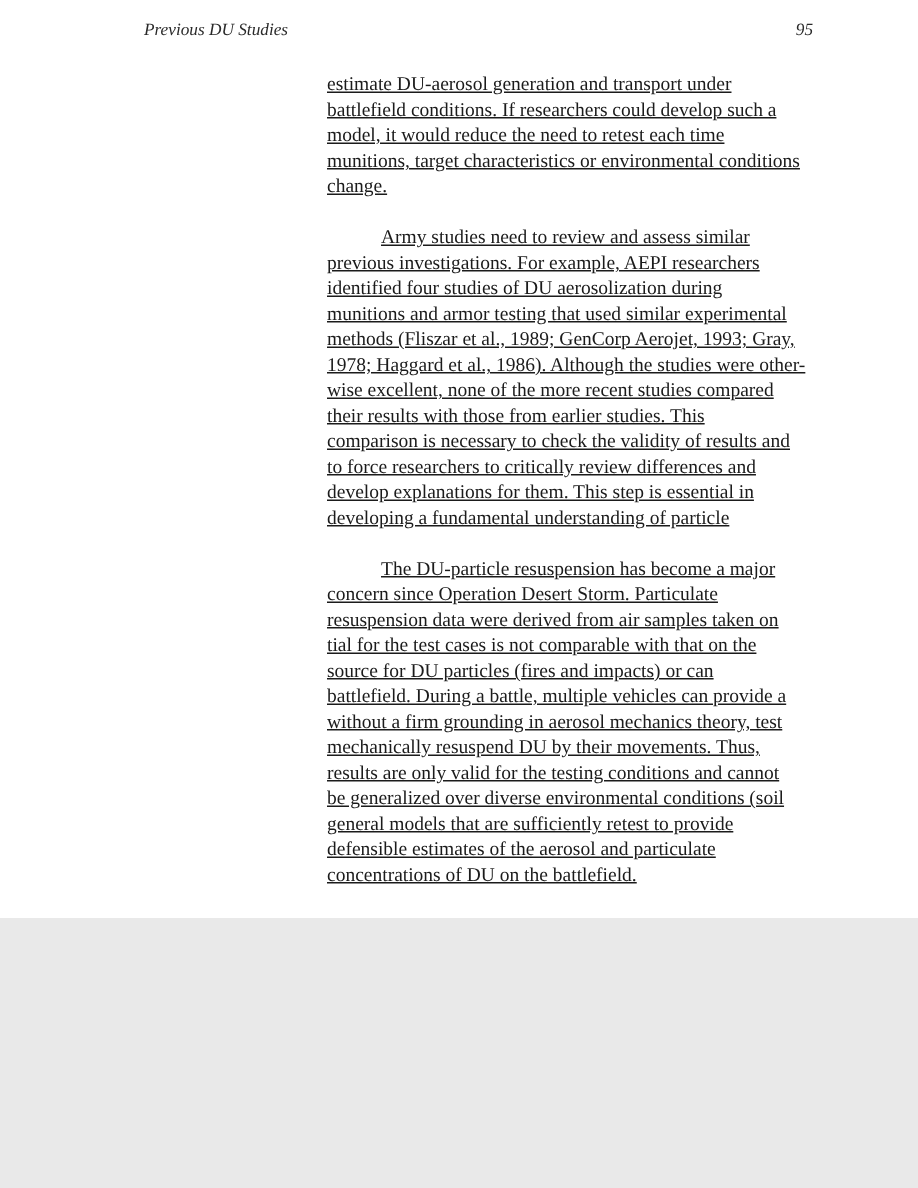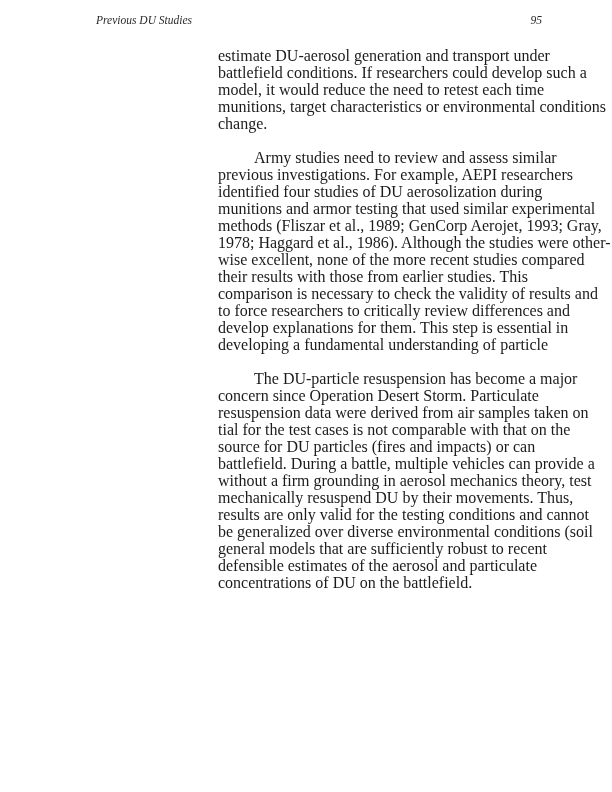--- a/index.html
+++ b/index.html
@@ -3,21 +3,21 @@
 <meta charset="utf-8">
 <style>
   html, body {
     margin: 0;
     padding: 0;
     background: #e9e9e9;
   }
   .page {
     position: relative;
     width: 612px;
-    height: 792px;
+    height: 612px;
     margin: 0 auto;
     background: #ffffff;
     font-family: "Liberation Serif", serif;
     color: #1c1c1c;
     overflow: hidden;
   }
   .running-header {
     position: absolute;
     top: 14px;
     left: 96px;
@@ -27,23 +27,24 @@
     align-items: baseline;
     font-size: 11.5px;
     font-style: italic;
     color: #2a2a2a;
   }
   .body-text {
     position: absolute;
     top: 47px;
     left: 218px;
     width: 318px;
-    font-size: 16px;
+    font-size: 13px;
     line-height: 17px;
     color: #1b1b1b;
+    text-decoration: underline;
   }
   .para {
     margin: 0 0 17px 0;
   }
   .line {
     display: block;
     white-space: nowrap;
   }
   .para.indent .line.first {
     padding-left: 36px;
@@ -83,18 +84,18 @@
         <span class="line first">The DU-particle resuspension has become a major</span>
         <span class="line">concern since Operation Desert Storm. Particulate</span>
         <span class="line">resuspension data were derived from air samples taken on</span>
         <span class="line">tial for the test cases is not comparable with that on the</span>
         <span class="line">source for DU particles (fires and impacts) or can</span>
         <span class="line">battlefield. During a battle, multiple vehicles can provide a</span>
         <span class="line">without a firm grounding in aerosol mechanics theory, test</span>
         <span class="line">mechanically resuspend DU by their movements. Thus,</span>
         <span class="line">results are only valid for the testing conditions and cannot</span>
         <span class="line">be generalized over diverse environmental conditions (soil</span>
-        <span class="line">general models that are sufficiently robust to recent</span>
+        <span class="line">general models that are sufficiently retest to provide</span>
         <span class="line">defensible estimates of the aerosol and particulate</span>
         <span class="line">concentrations of DU on the battlefield.</span>
       </p>
     </div>
 </div>
 
 </body></html>

